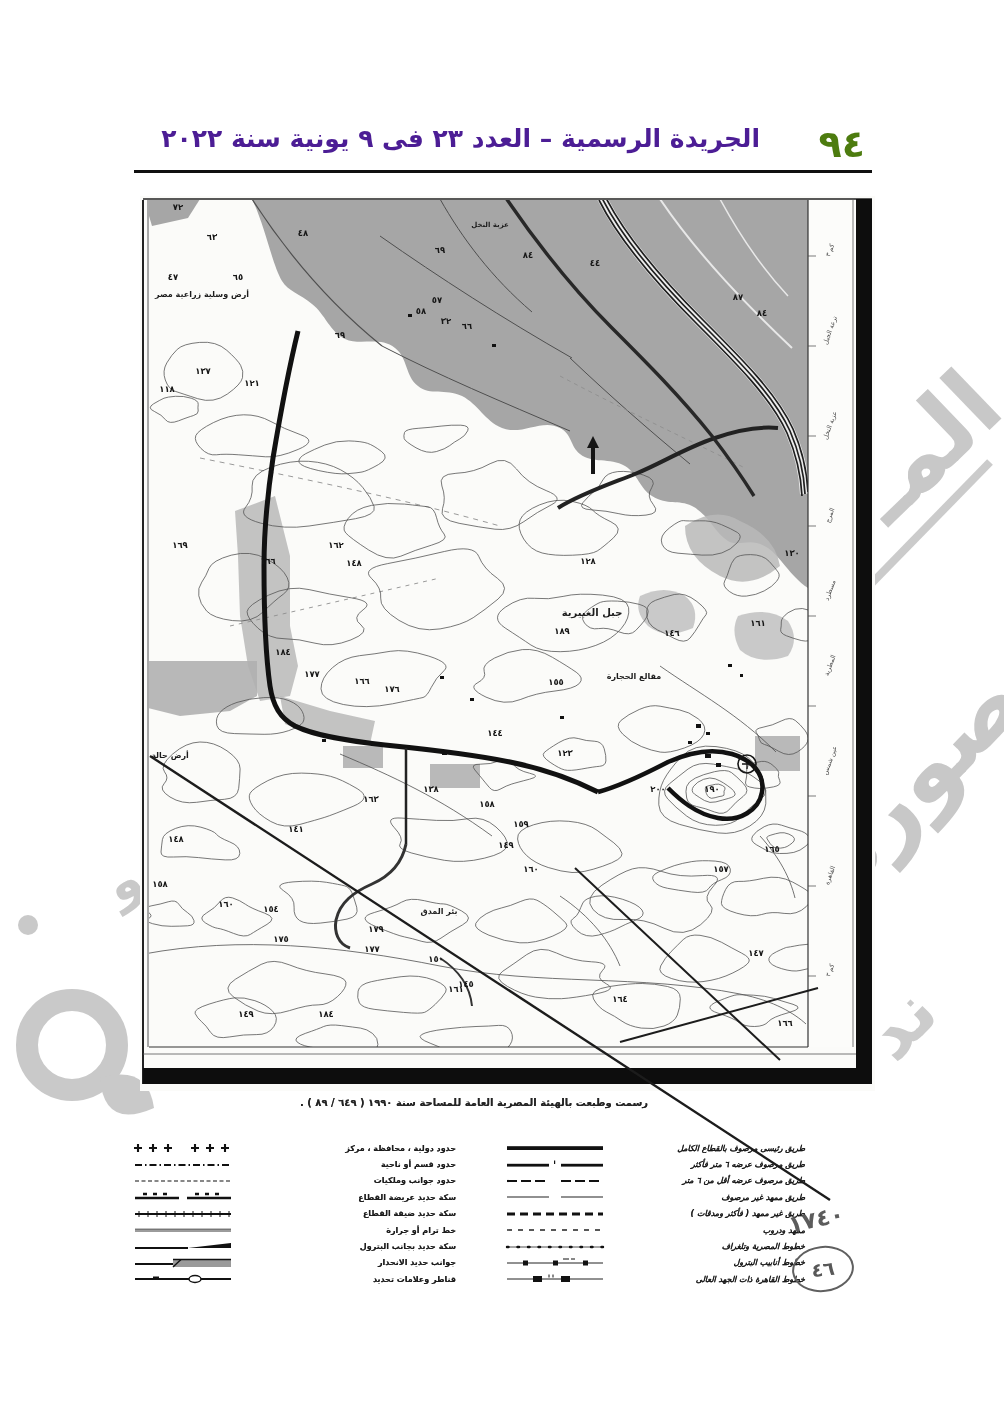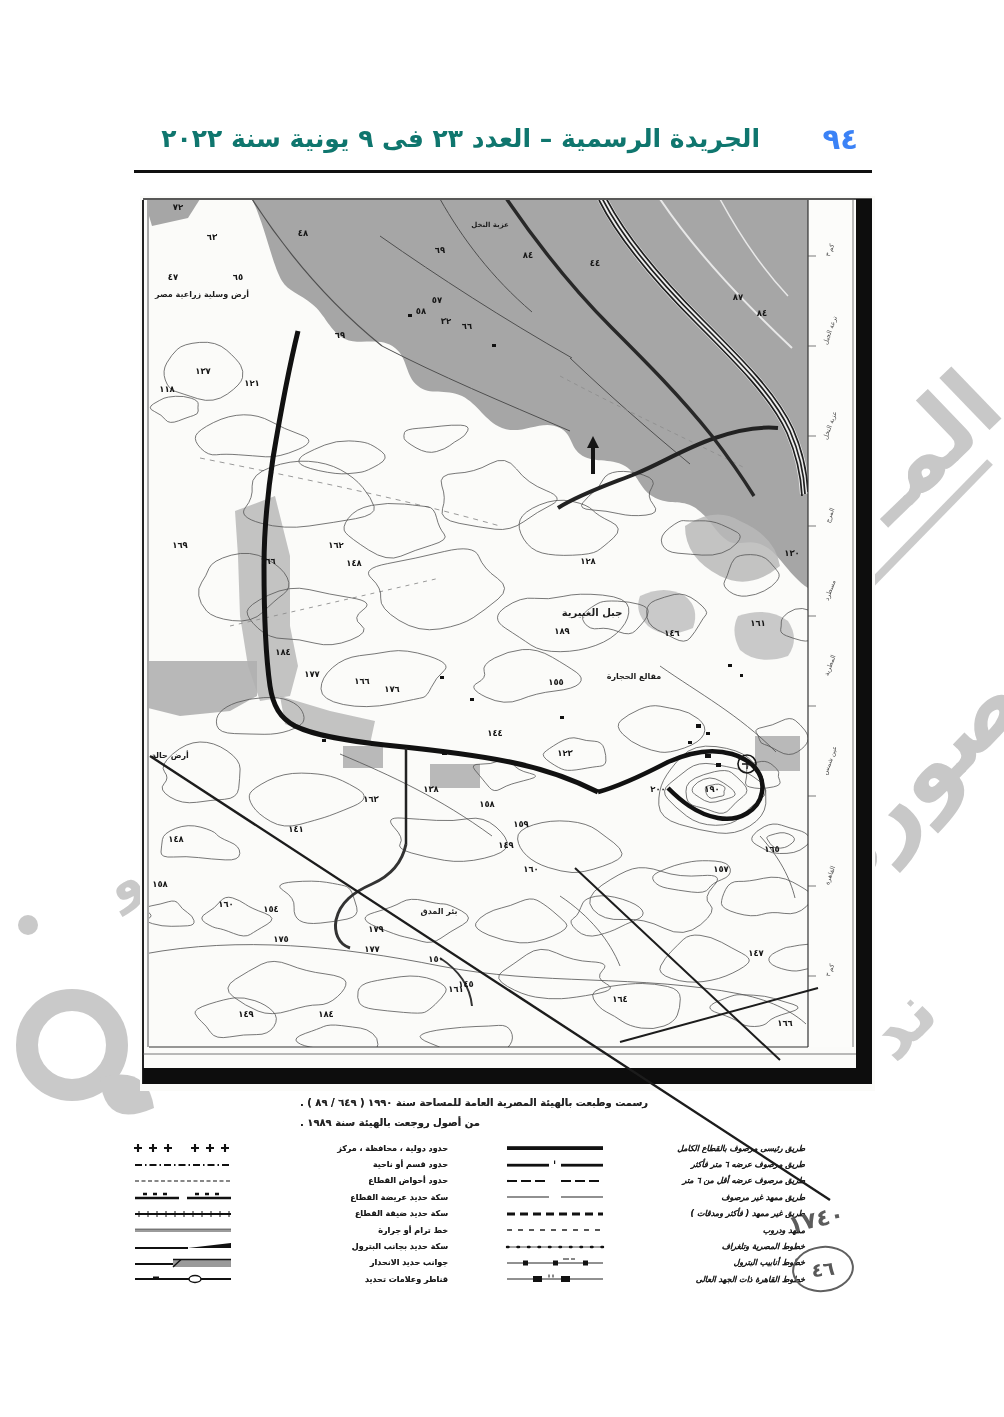--- a/index.html
+++ b/index.html
@@ -1,21 +1,21 @@
 <!DOCTYPE html>
 <html lang="ar"><head>
 <meta charset="utf-8">
 <style>
   html,body{margin:0;padding:0}
   body{width:1004px;height:1417px;background:#fff;position:relative;overflow:hidden;
        font-family:"DejaVu Sans",sans-serif;}
   .abs{position:absolute}
   
-  #page-number{top:122px;right:146px;font-size:29px;font-weight:bold;color:#3b82f6}
-  #header-title{top:124px;right:244px;font-size:25px;font-weight:bold;color:#0f766e;direction:rtl;white-space:nowrap}
+  #page-number{top:122px;right:139px;font-size:38px;font-weight:bold;color:#4d7c0f}
+  #header-title{top:124px;right:244px;font-size:25px;font-weight:bold;color:#4c1d95;direction:rtl;white-space:nowrap}
   #header-rule{top:170px;left:134px;width:738px;height:3px;background:#101010}
   
   #map-svg{left:140px;top:196px;width:735px;height:895px;z-index:1}
   #wm-svg{left:0;top:0;width:1004px;height:1417px;z-index:0}
   #overlay-svg{left:0;top:0;width:1004px;height:1417px;z-index:6;pointer-events:none}
   
   #captions{top:1096px;left:300px;width:560px;text-align:left;direction:rtl;color:#232323;z-index:2}
   #captions div{font-size:10px;font-weight:bold;line-height:13px;letter-spacing:.3px;margin-bottom:7px;
                 text-shadow:0 0 .5px #555}
   
@@ -321,21 +321,20 @@
     <line x1="8" y1="4" x2="8" y2="851" stroke="#444" stroke-width=".9"></line>
     <line x1="9" y1="851" x2="668" y2="851" stroke="#333" stroke-width="1.1"></line>
     <line x1="3" y1="858" x2="732" y2="858" stroke="#555" stroke-width=".8"></line>
     <rect x="716" y="3" width="16" height="885" fill="#0d0d0d"></rect>
     <rect x="3" y="872" width="729" height="16" fill="#0d0d0d"></rect>
   </g>
 </svg>
 
 <div id="captions" class="abs">
   <div>رسمت وطبعت بالهيئة المصرية العامة للمساحة سنة ١٩٩٠ ( ٦٤٩ / ٨٩ ) .</div>
-  <div>من أصول روجعت بالهيئة سنة ١٩٨٩ .</div>
 </div>
 
 <div id="legend">
     <div class="sym-col" style="left: 133px;">
       <div class="sym-cell">
         <svg width="100" height="12" viewBox="0 0 100 12">
           <path d="M5,2 V10 M1,6 H9 M20,2 V10 M16,6 H24 M35,2 V10 M31,6 H39 M62,2 V10 M58,6 H66 M77,2 V10 M73,6 H81 M92,2 V10 M88,6 H96 " stroke="#111" stroke-width="2.1" fill="none"></path>
         </svg>
       </div>
       <div class="sym-cell">
@@ -382,24 +381,24 @@
         </svg>
       </div>
       <div class="sym-cell">
         <svg width="100" height="12" viewBox="0 0 100 12">
           <line x1="2" y1="6" x2="98" y2="6" stroke="#111" stroke-width="1.8"></line>
    <ellipse cx="62" cy="6" rx="6" ry="3.5" fill="#fff" stroke="#111" stroke-width="1.4"></ellipse>
    <rect x="20" y="3.5" width="6" height="2" fill="#111"></rect>
         </svg>
       </div>
     </div>
-    <div class="lab-col" style="left: 286px; width: 162px;">
+    <div class="lab-col" style="left: 294px; width: 162px;">
       <div class="lab-cell">حدود دولية ، محافظة ، مركز</div>
       <div class="lab-cell">حدود قسم أو ناحية</div>
-      <div class="lab-cell">حدود أحواض القطاع</div>
+      <div class="lab-cell">حدود جوانب وملكيات</div>
       <div class="lab-cell">سكة حديد عريضة القطاع</div>
       <div class="lab-cell">سكة حديد ضيقة القطاع</div>
       <div class="lab-cell">خط ترام أو جرارة</div>
       <div class="lab-cell">سكة حديد بجانب البترول</div>
       <div class="lab-cell">جوانب حديد الانحدار</div>
       <div class="lab-cell">قناطر وعلامات تحديد</div>
     </div>
     <div class="sym-col" style="left: 505px;">
       <div class="sym-cell">
         <svg width="100" height="12" viewBox="0 0 100 12">

